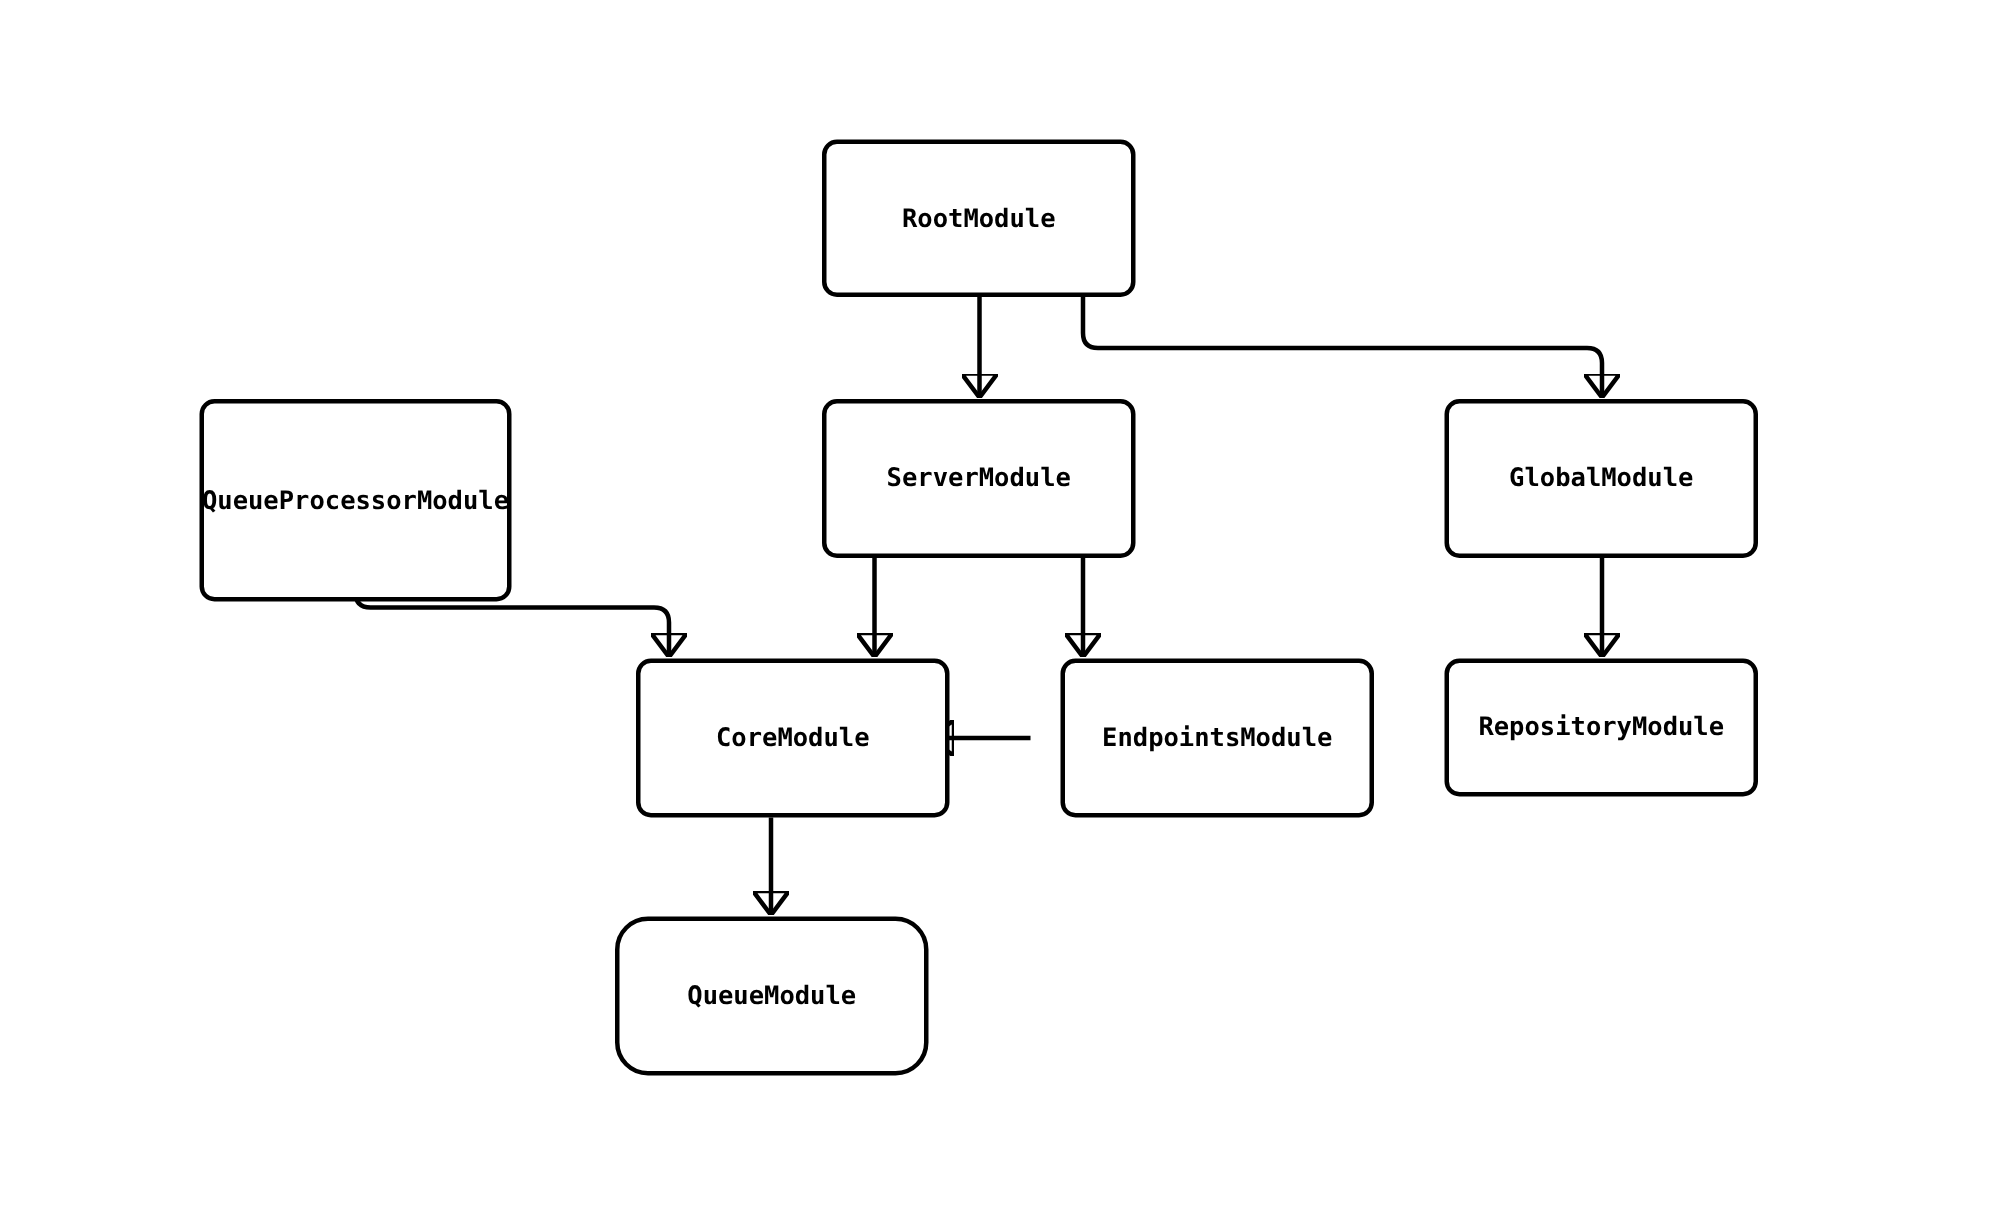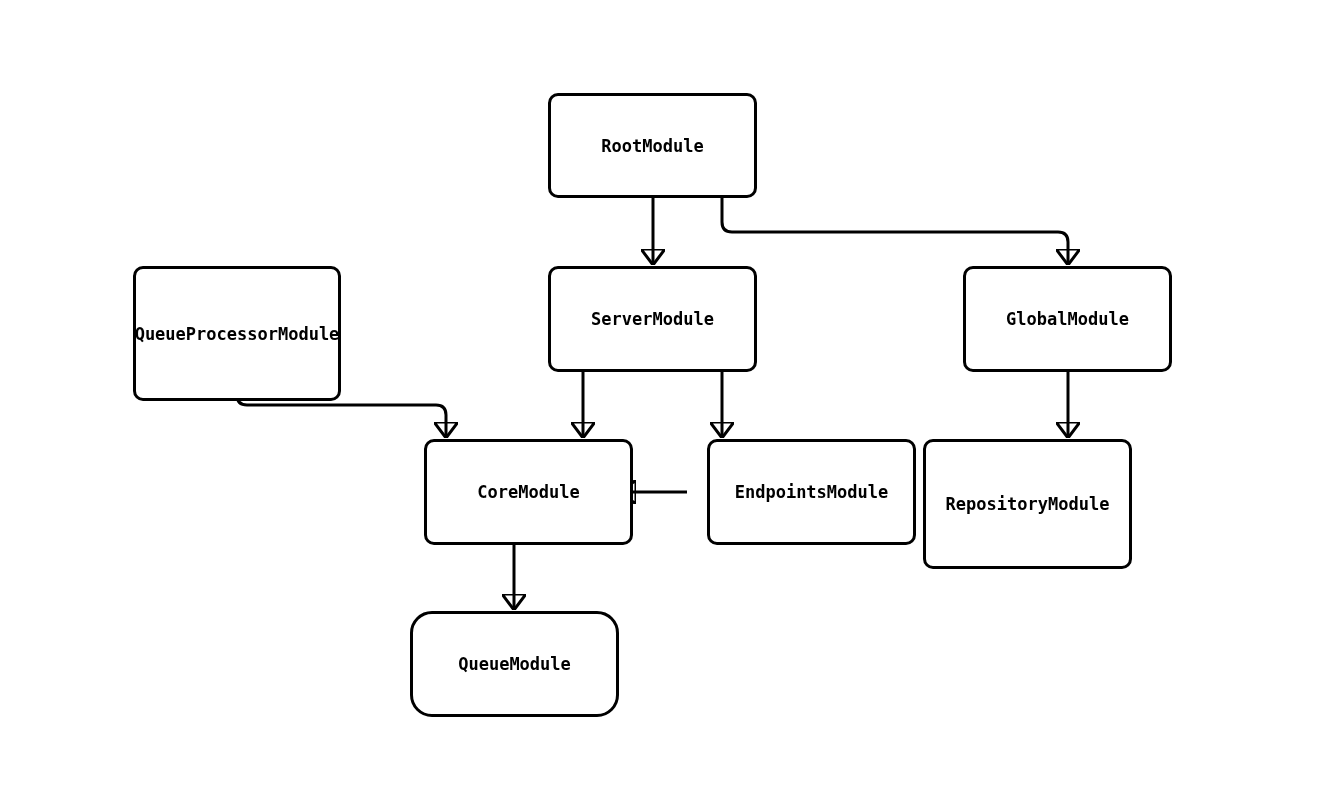--- a/index.html
+++ b/index.html
@@ -45,21 +45,21 @@
   }
   .node span { display: block; }
 
   
   .n-root          { left: 548px; top:  93px; width: 209px; height: 105px; }
   .n-queueproc     { left: 133px; top: 266px; width: 208px; height: 135px; }
   .n-server        { left: 548px; top: 266px; width: 209px; height: 106px; }
   .n-global        { left: 963px; top: 266px; width: 209px; height: 106px; }
   .n-core          { left: 424px; top: 439px; width: 209px; height: 106px; }
   .n-endpoints     { left: 687px; top: 439px; width: 209px; height: 106px; margin-left: 20px; }
-  .n-repository    { left: 923px; top: 439px; width: 209px; height: 130px; }
+  .n-repository    { left: 963px; top: 439px; width: 209px; height: 92px; }
   .n-queue         { left: 410px; top: 611px; width: 209px; height: 106px; border-radius: 22px; }
 </style>
 </head>
 <body>
 
 <div class="canvas">
 
   <svg class="edges" width="1337" height="809" viewBox="0 0 1337 809" xmlns="http://www.w3.org/2000/svg">
     <defs>
       <marker id="arrowhead" markerUnits="userSpaceOnUse" markerWidth="16" markerHeight="24" viewBox="0 0 16 24" refX="15" refY="12" orient="auto">

